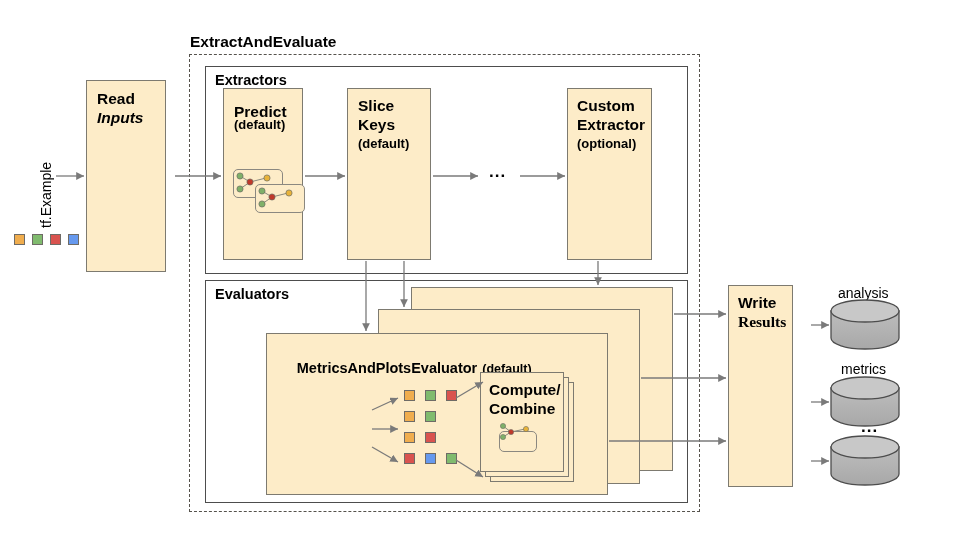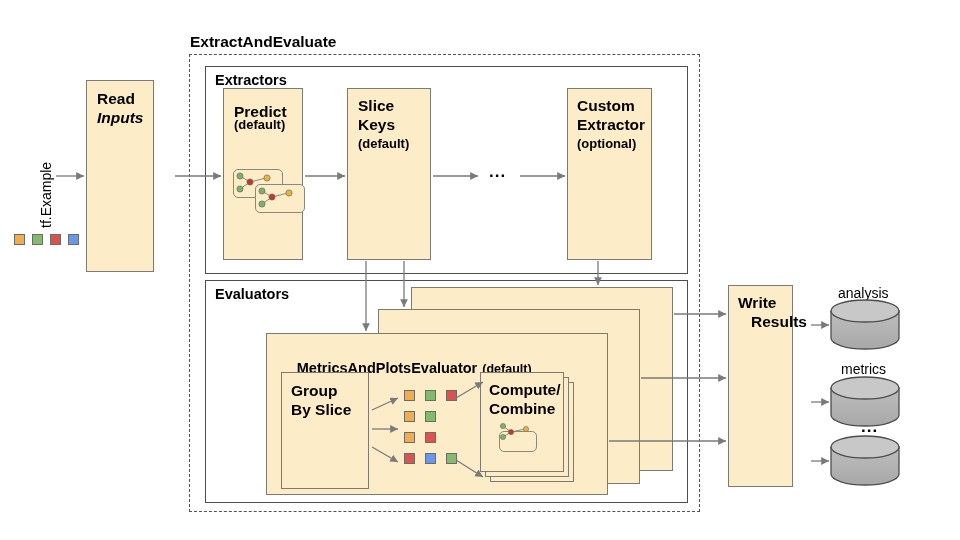--- a/index.html
+++ b/index.html
@@ -37,21 +37,21 @@
 
 <div class="lbl vrot" style="left:38px;top:228px;">tf.Example</div>
 
 <div class="abs" style="left:14px;top:234px;width:70px;height:14px;">
   <span class="chip" style="left:0px;top:0px;background:#f0ad4e;"></span>
   <span class="chip" style="left:18px;top:0px;background:#80bb6e;"></span>
   <span class="chip" style="left:36px;top:0px;background:#d9534f;"></span>
   <span class="chip" style="left:54px;top:0px;background:#6699ee;"></span>
 </div>
 
-<div class="abs tanbox" style="left:86px;top:80px;width:68px;height:192px;text-align:center;">
+<div class="abs tanbox" style="left:86px;top:80px;width:80px;height:192px;text-align:center;">
   <div class="lbl ttl-box" style="left:10px;top:9px;">Read</div>
   <div class="lbl ttl-box" style="left:10px;top:28px;font-style:italic;">Inputs</div>
 </div>
 
 <div class="lbl ttl-outer" style="left:190px;top:33px;">ExtractAndEvaluate</div>
 <div class="abs dashbox" style="left:189px;top:54px;width:511px;height:458px;"></div>
 
 <div class="abs whitebox" style="left:205px;top:66px;width:483px;height:208px;">
   <div class="lbl ttl-group" style="left:9px;top:5px;">Extractors</div>
 </div>
@@ -92,24 +92,20 @@
   <div class="lbl" style="left:14px;top:3px;">
     <span class="ttl-eval">CustomEvaluator</span><span class="sub-eval" style="margin-left:5px;">(optional)</span>
   </div>
 </div>
 
 <div class="abs tanbox" style="left:266px;top:333px;width:342px;height:162px;padding-left:44px;">
   <div class="lbl" style="left:12px;top:6px;">
     <span class="ttl-eval">MetricsAndPlotsEvaluator</span><span class="sub-eval" style="margin-left:5px;">(default)</span>
   </div>
 
-  <div class="abs tanbox" style="left:14px;top:38px;width:88px;height:117px;border-color:#7d7a70;">
-    <div class="lbl ttl-box" style="left:9px;top:9px;">Group</div>
-    <div class="lbl ttl-box" style="left:9px;top:28px;">By Slice</div>
-  </div>
 
   <div class="abs" style="left:137px;top:56px;width:66px;height:82px;">
     <span class="chip" style="left:0px;top:0px;background:#f0ad4e;"></span>
     <span class="chip" style="left:21px;top:0px;background:#80bb6e;"></span>
     <span class="chip" style="left:42px;top:0px;background:#d9534f;"></span>
 
     <span class="chip" style="left:0px;top:21px;background:#f0ad4e;"></span>
     <span class="chip" style="left:21px;top:21px;background:#80bb6e;"></span>
 
     <span class="chip" style="left:0px;top:42px;background:#f0ad4e;"></span>
@@ -124,21 +120,21 @@
   <div class="abs tanbox" style="left:218px;top:43px;width:84px;height:100px;"></div>
   <div class="abs tanbox" style="left:213px;top:38px;width:84px;height:100px;">
     <div class="lbl ttl-box" style="left:8px;top:8px;">Compute/</div>
     <div class="lbl ttl-box" style="left:8px;top:27px;">Combine</div>
     <div class="minicard" style="left:18px;top:58px;width:38px;height:21px;"></div>
   </div>
 </div>
 
 <div class="abs tanbox" style="left:728px;top:285px;width:65px;height:202px;">
   <div class="lbl ttl-box" style="left:9px;top:8px;">Write</div>
-  <div class="lbl ttl-box" style="left:22px;top:27px;">Results</div>
+  <div class="lbl ttl-box" style="left:9px;top:27px;font-family:Liberation Serif, serif;">Results</div>
 </div>
 
 <div class="lbl plain" style="left:838px;top:285px;">analysis</div>
 <div class="lbl plain" style="left:841px;top:361px;">metrics</div>
 <div class="lbl dots" style="left:861px;top:417px;">...</div>
 
 <svg class="ovl" viewBox="0 0 960 540">
   <defs>
     <marker id="ah" markerWidth="7" markerHeight="7" refX="6" refY="3" orient="auto">
       <path d="M0,0 L6,3 L0,6 z" fill="#7a7a7a"></path>

